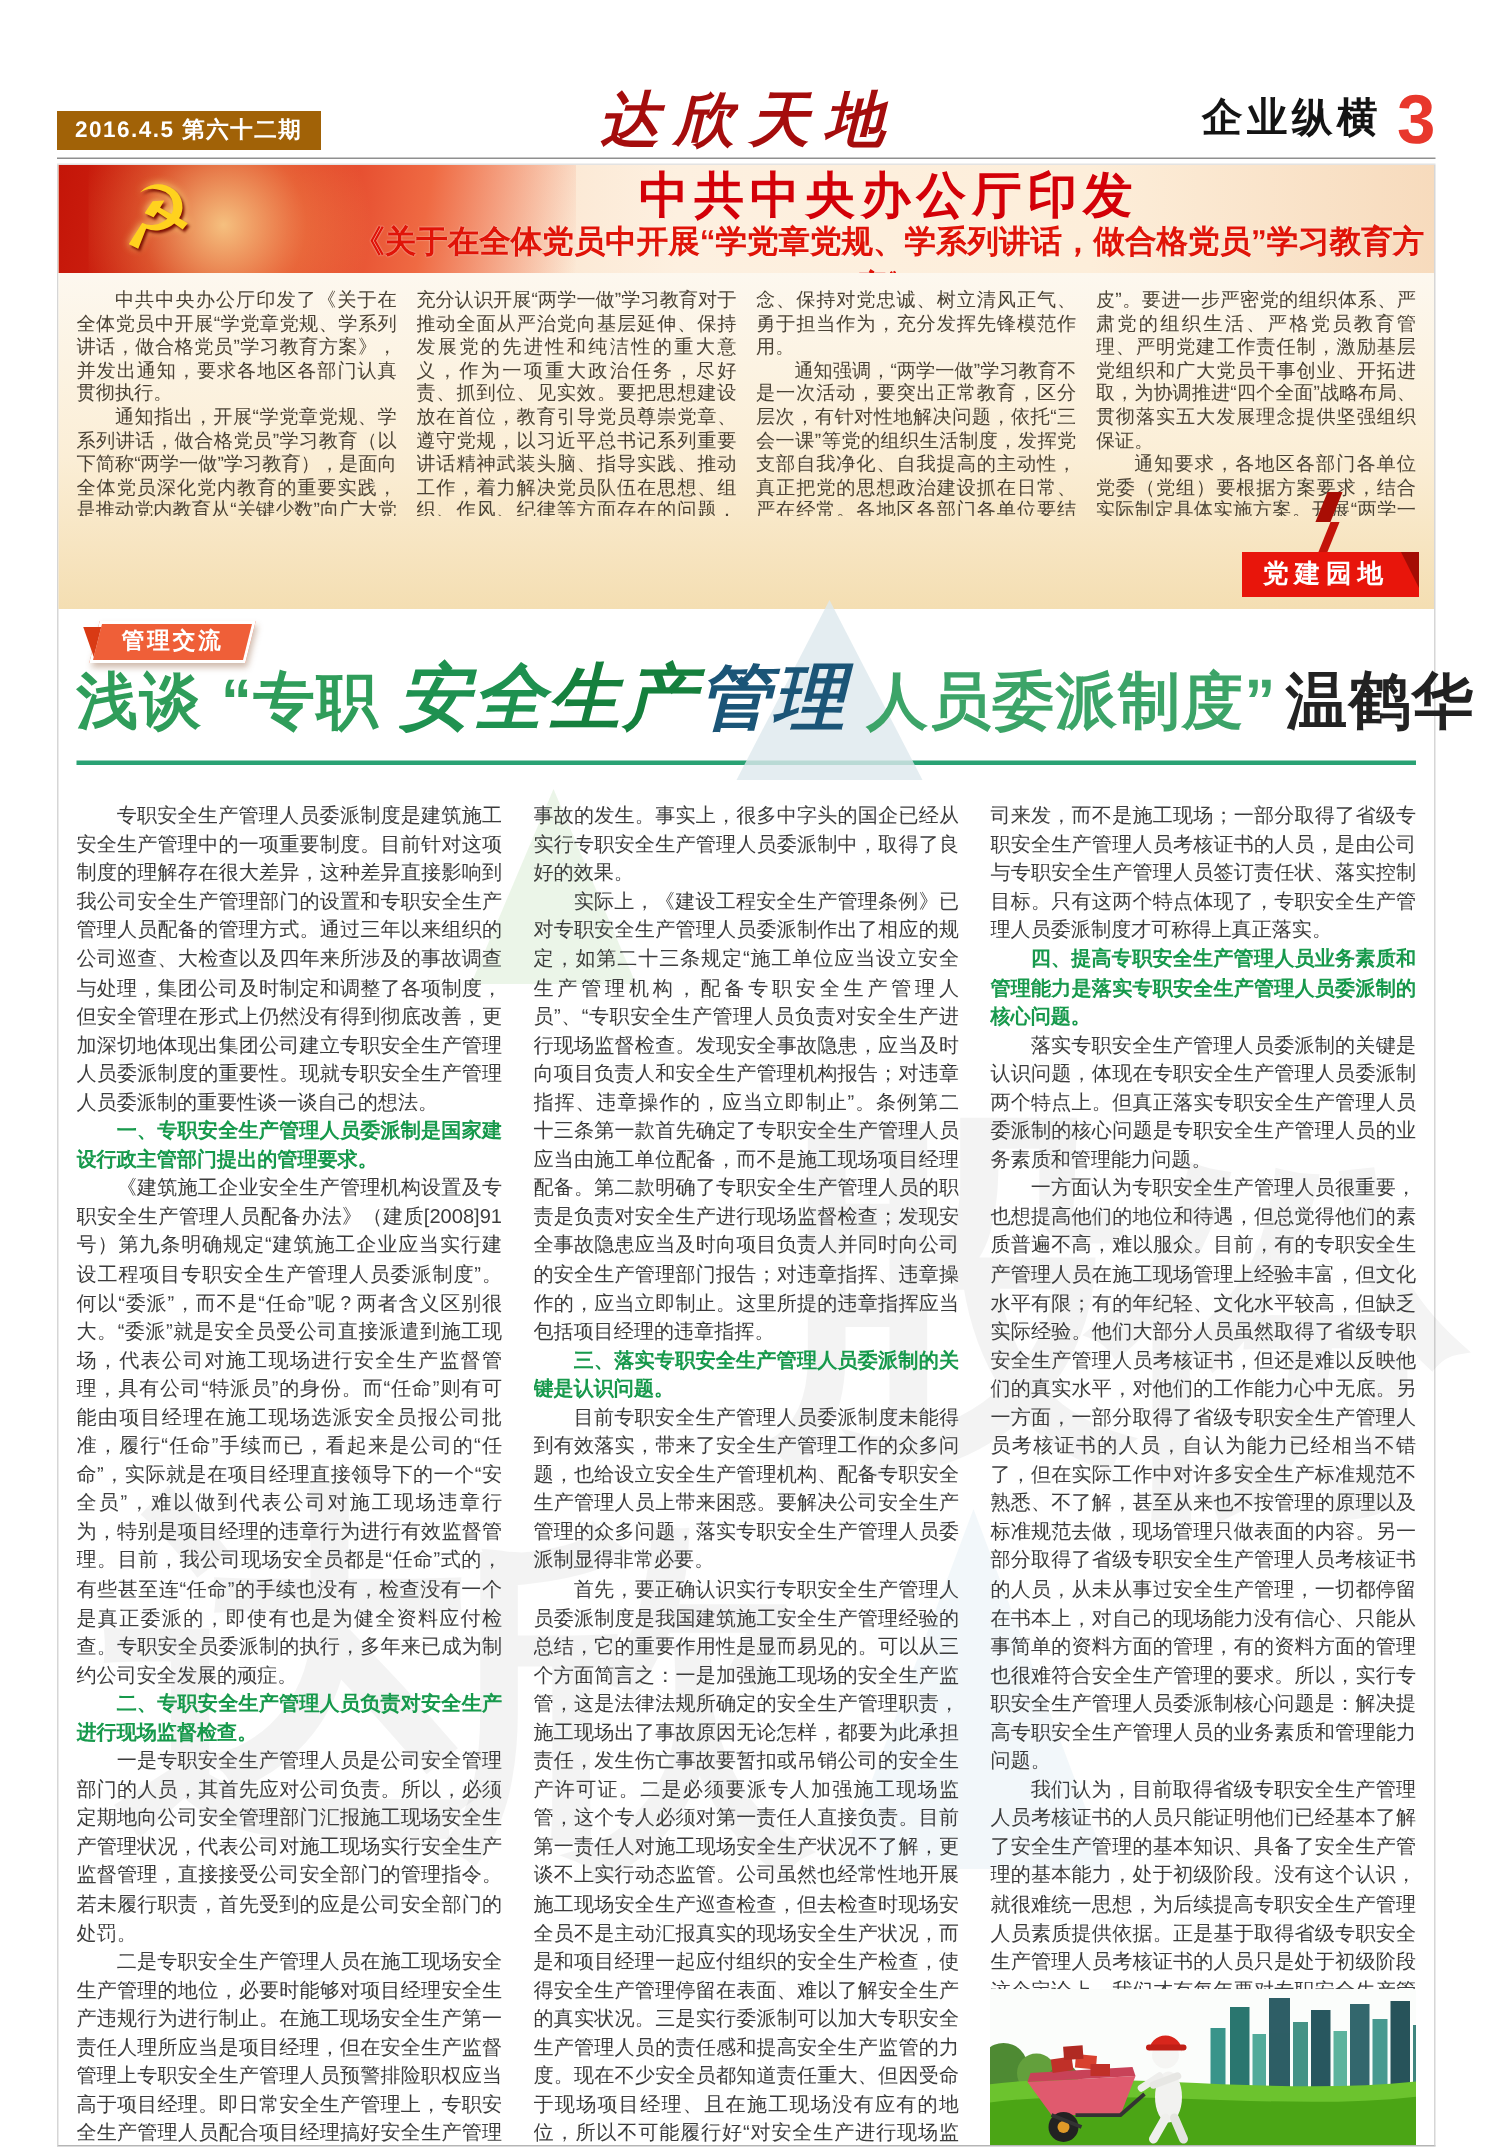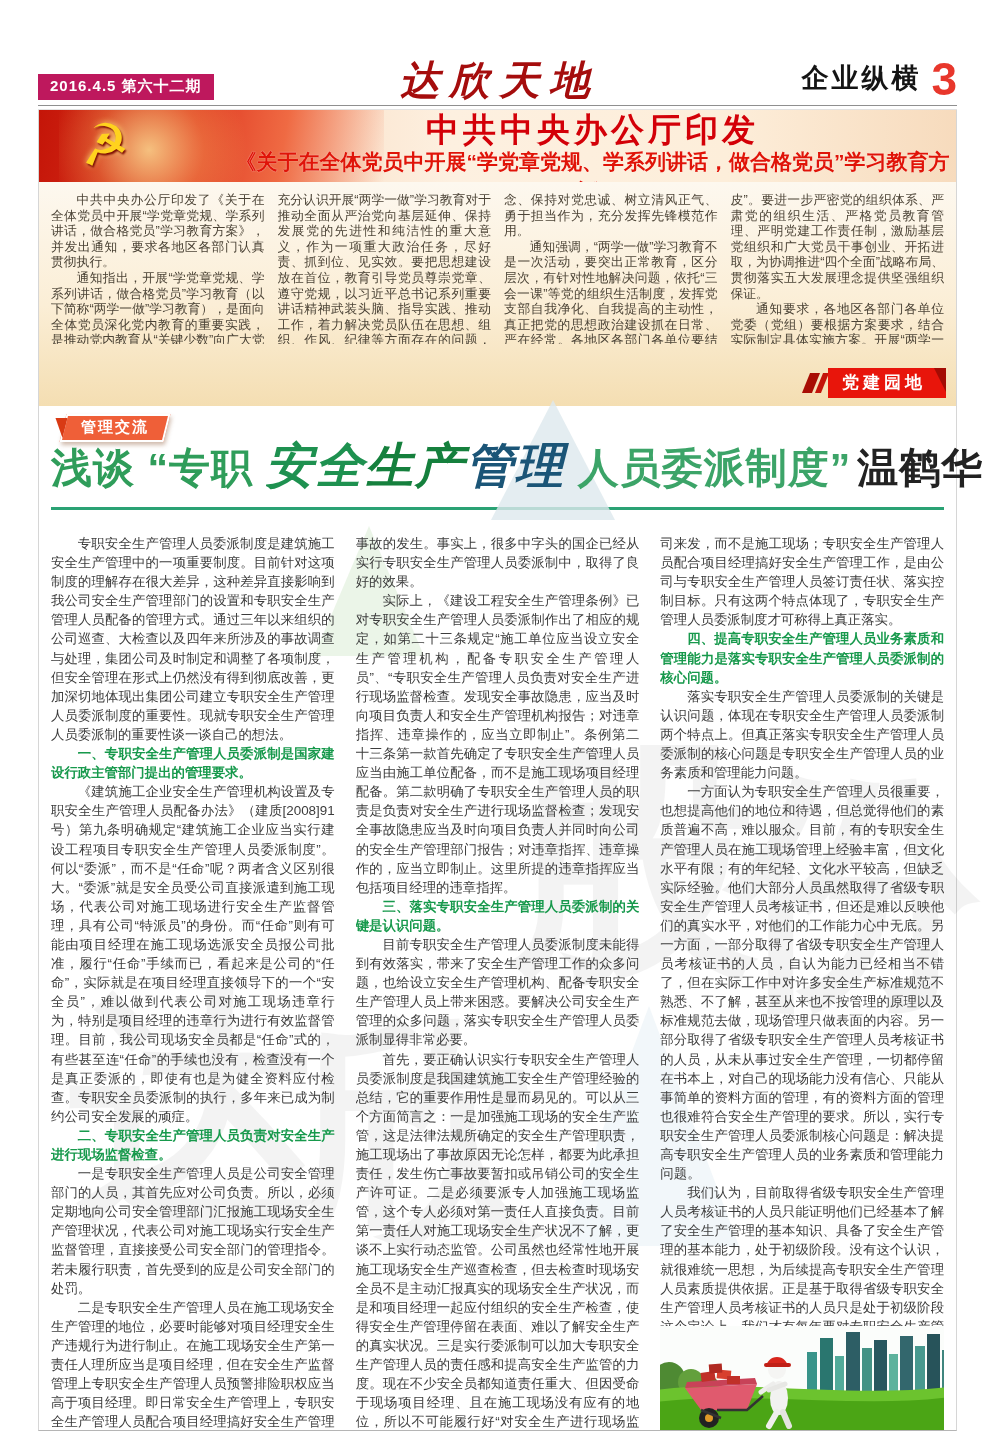--- a/index.html
+++ b/index.html
@@ -2,21 +2,21 @@
 <html><head>
 <meta charset="utf-8">
 <style>
   html,body{margin:0;padding:0;background:#ffffff;}
   body{font-family:"Liberation Sans","DejaVu Sans",sans-serif;}
   .page{position:relative;width:995px;height:1437px;background:#fff;overflow:hidden;}
   .inner{margin:0 38px;position:relative;}
 
   
   .header{display:flex;align-items:flex-end;justify-content:space-between;padding-top:56px;height:44px;}
-  .issue-box{background:#be185d;color:#fff;font-size:15px;font-weight:bold;padding:3px 12px 4px;letter-spacing:1px;}
+  .issue-box{background:#a16207;color:#fff;font-size:15px;font-weight:bold;padding:3px 12px 4px;letter-spacing:1px;}
   .masthead{font-family:"DejaVu Serif","Liberation Serif",serif;font-style:italic;font-weight:bold;font-size:40px;color:#a50d0d;letter-spacing:10px;line-height:1;transform:translateX(-8px);}
   .sect-wrap{display:flex;align-items:flex-start;gap:10px;}
   .section-label{font-size:27px;font-weight:bold;color:#141414;letter-spacing:3px;padding-bottom:4px;}
   .page-number{font-size:46px;line-height:.85;font-weight:bold;color:#e8372c;}
   .rule{height:3px;border-top:1px solid #8f8f8f;border-bottom:1px solid #e2e2e2;margin-top:5px;}
 
   
   .frame{border-left:1px solid #d6d6d6;border-right:1px solid #d6d6d6;border-bottom:1px solid #b5b5b5;}
 
   
@@ -27,21 +27,21 @@
   .banner-text{position:relative;margin-left:190px;text-align:center;padding-top:3px;}
   .banner-line1{font-size:33px;line-height:34px;font-weight:900;color:#d30008;letter-spacing:4px;}
   .banner-line2{font-size:21px;line-height:30px;font-weight:900;color:#e01408;letter-spacing:0;text-shadow:0 0 1px rgba(255,255,255,.9);}
 
   
   .article1{position:relative;height:224px;background:linear-gradient(180deg,#fdf8ef 0%,#fbeed6 55%,#f4deb2 100%);padding:10px 12px 0;box-sizing:border-box;}
   .cols4{display:flex;gap:13px;height:152px;overflow:hidden;}
   .cols4 .col{flex:1;overflow:hidden;}
   .article1 .para{margin:0;font-size:12.8px;line-height:15.6px;text-align:justify;color:#4b4336;text-indent:2em;}
   .article1 .para.cont{text-indent:0;}
-  .pj-tag{position:absolute;right:10px;bottom:8px;display:flex;align-items:center;}
+  .pj-tag{position:absolute;right:10px;bottom:8px;display:flex;align-items:center;flex-direction:column;}
   .pj-chev{width:10px;height:20px;background:#a80d04;transform:skewX(-22deg);margin-right:3px;}
   .pj-chev.small{width:6px;background:#c3140a;}
   .pj-band{position:relative;background:#e8150b;color:#fff;font-size:17px;font-weight:bold;letter-spacing:4px;padding:3px 20px 4px 14px;}
   .pj-band:after{content:"";position:absolute;right:0;top:0;border-top:24px solid #9c0b03;border-left:12px solid transparent;opacity:.9;}
 
   
   .article2{position:relative;padding:8px 12px 0;}
   .tag-mgmt-wrap{position:relative;height:26px;margin-left:12px;}
   .tag-mgmt{position:relative;display:inline-block;background:#ef5f38;color:#fff;font-size:15px;font-weight:bold;letter-spacing:2px;padding:2px 16px 3px;border:2px solid #fff;box-shadow:2px 3px 4px rgba(120,60,20,.35);transform:skewX(-14deg);}
   .tag-mgmt .lbl{display:inline-block;transform:skewX(14deg);}
@@ -158,21 +158,21 @@
             </div>
           <div class="col">
               <p class="para cont">事故的发生。事实上，很多中字头的国企已经从实行专职安全生产管理人员委派制中，取得了良好的效果。</p>
               <p class="para ">实际上，《建设工程安全生产管理条例》已对专职安全生产管理人员委派制作出了相应的规定，如第二十三条规定“施工单位应当设立安全生产管理机构，配备专职安全生产管理人员”、“专职安全生产管理人员负责对安全生产进行现场监督检查。发现安全事故隐患，应当及时向项目负责人和安全生产管理机构报告；对违章指挥、违章操作的，应当立即制止”。条例第二十三条第一款首先确定了专职安全生产管理人员应当由施工单位配备，而不是施工现场项目经理配备。第二款明确了专职安全生产管理人员的职责是负责对安全生产进行现场监督检查；发现安全事故隐患应当及时向项目负责人并同时向公司的安全生产管理部门报告；对违章指挥、违章操作的，应当立即制止。这里所提的违章指挥应当包括项目经理的违章指挥。</p>
               <p class="para heading">三、落实专职安全生产管理人员委派制的关键是认识问题。</p>
               <p class="para ">目前专职安全生产管理人员委派制度未能得到有效落实，带来了安全生产管理工作的众多问题，也给设立安全生产管理机构、配备专职安全生产管理人员上带来困惑。要解决公司安全生产管理的众多问题，落实专职安全生产管理人员委派制显得非常必要。</p>
               <p class="para ">首先，要正确认识实行专职安全生产管理人员委派制度是我国建筑施工安全生产管理经验的总结，它的重要作用性是显而易见的。可以从三个方面简言之：一是加强施工现场的安全生产监管，这是法律法规所确定的安全生产管理职责，施工现场出了事故原因无论怎样，都要为此承担责任，发生伤亡事故要暂扣或吊销公司的安全生产许可证。二是必须要派专人加强施工现场监管，这个专人必须对第一责任人直接负责。目前第一责任人对施工现场安全生产状况不了解，更谈不上实行动态监管。公司虽然也经常性地开展施工现场安全生产巡查检查，但去检查时现场安全员不是主动汇报真实的现场安全生产状况，而是和项目经理一起应付组织的安全生产检查，使得安全生产管理停留在表面、难以了解安全生产的真实状况。三是实行委派制可以加大专职安全生产管理人员的责任感和提高安全生产监管的力度。现在不少安全员都知道责任重大、但因受命于现场项目经理、且在施工现场没有应有的地位，所以不可能履行好“对安全生产进行现场监督检查”的职责、发现安全事故隐患也难以“向安全生产管理机构报告”、对违章指挥更难“立即制止”。我们知道真正实行专职安全生产管理人员委派制度的，施工现场安全生产都能得到有效地监管；凡是发生生产安全事故的，基本上都未实行专职安全生产管理人员委派制度或委派制做得不到位。</p>
             </div>
           <div class="col has-illus">
             <div>
-                <p class="para cont">司来发，而不是施工现场；专职安全生产管理人员配合项目经理搞好安全生产管理工作，是由公司与专职安全生产管理人员签订责任状、落实控制目标。只有这两个特点体现了，专职安全生产管理人员委派制度才可称得上真正落实。</p>
+                <p class="para cont">司来发，而不是施工现场；一部分取得了省级专职安全生产管理人员考核证书的人员，是由公司与专职安全生产管理人员签订责任状、落实控制目标。只有这两个特点体现了，专职安全生产管理人员委派制度才可称得上真正落实。</p>
                 <p class="para heading">四、提高专职安全生产管理人员业务素质和管理能力是落实专职安全生产管理人员委派制的核心问题。</p>
                 <p class="para ">落实专职安全生产管理人员委派制的关键是认识问题，体现在专职安全生产管理人员委派制两个特点上。但真正落实专职安全生产管理人员委派制的核心问题是专职安全生产管理人员的业务素质和管理能力问题。</p>
                 <p class="para ">一方面认为专职安全生产管理人员很重要，也想提高他们的地位和待遇，但总觉得他们的素质普遍不高，难以服众。目前，有的专职安全生产管理人员在施工现场管理上经验丰富，但文化水平有限；有的年纪轻、文化水平较高，但缺乏实际经验。他们大部分人员虽然取得了省级专职安全生产管理人员考核证书，但还是难以反映他们的真实水平，对他们的工作能力心中无底。另一方面，一部分取得了省级专职安全生产管理人员考核证书的人员，自认为能力已经相当不错了，但在实际工作中对许多安全生产标准规范不熟悉、不了解，甚至从来也不按管理的原理以及标准规范去做，现场管理只做表面的内容。另一部分取得了省级专职安全生产管理人员考核证书的人员，从未从事过安全生产管理，一切都停留在书本上，对自己的现场能力没有信心、只能从事简单的资料方面的管理，有的资料方面的管理也很难符合安全生产管理的要求。所以，实行专职安全生产管理人员委派制核心问题是：解决提高专职安全生产管理人员的业务素质和管理能力问题。</p>
                 <p class="para ">我们认为，目前取得省级专职安全生产管理人员考核证书的人员只能证明他们已经基本了解了安全生产管理的基本知识、具备了安全生产管理的基本能力，处于初级阶段。没有这个认识，就很难统一思想，为后续提高专职安全生产管理人员素质提供依据。正是基于取得省级专职安全生产管理人员考核证书的人员只是处于初级阶段这个定论上，我们才有每年要对专职安全生产管理人员进行一定学时的继续教育的管理要求。但同时我们应该看到，所有取得省级专职安全生产管理人员考核证书的人员并不在一个水平线上，应科学地组织专职安全生产管理人员的继续教育，把专职安全生产管理人员按照工程不同类别、不同规模进行分级委派监督管理。</p>
               </div>
 
             <svg class="illus" viewBox="0 0 300 104" preserveAspectRatio="none">
               <rect x="0" y="0" width="300" height="104" fill="#fbfdfb"></rect>
 
               <g opacity="0.95">

